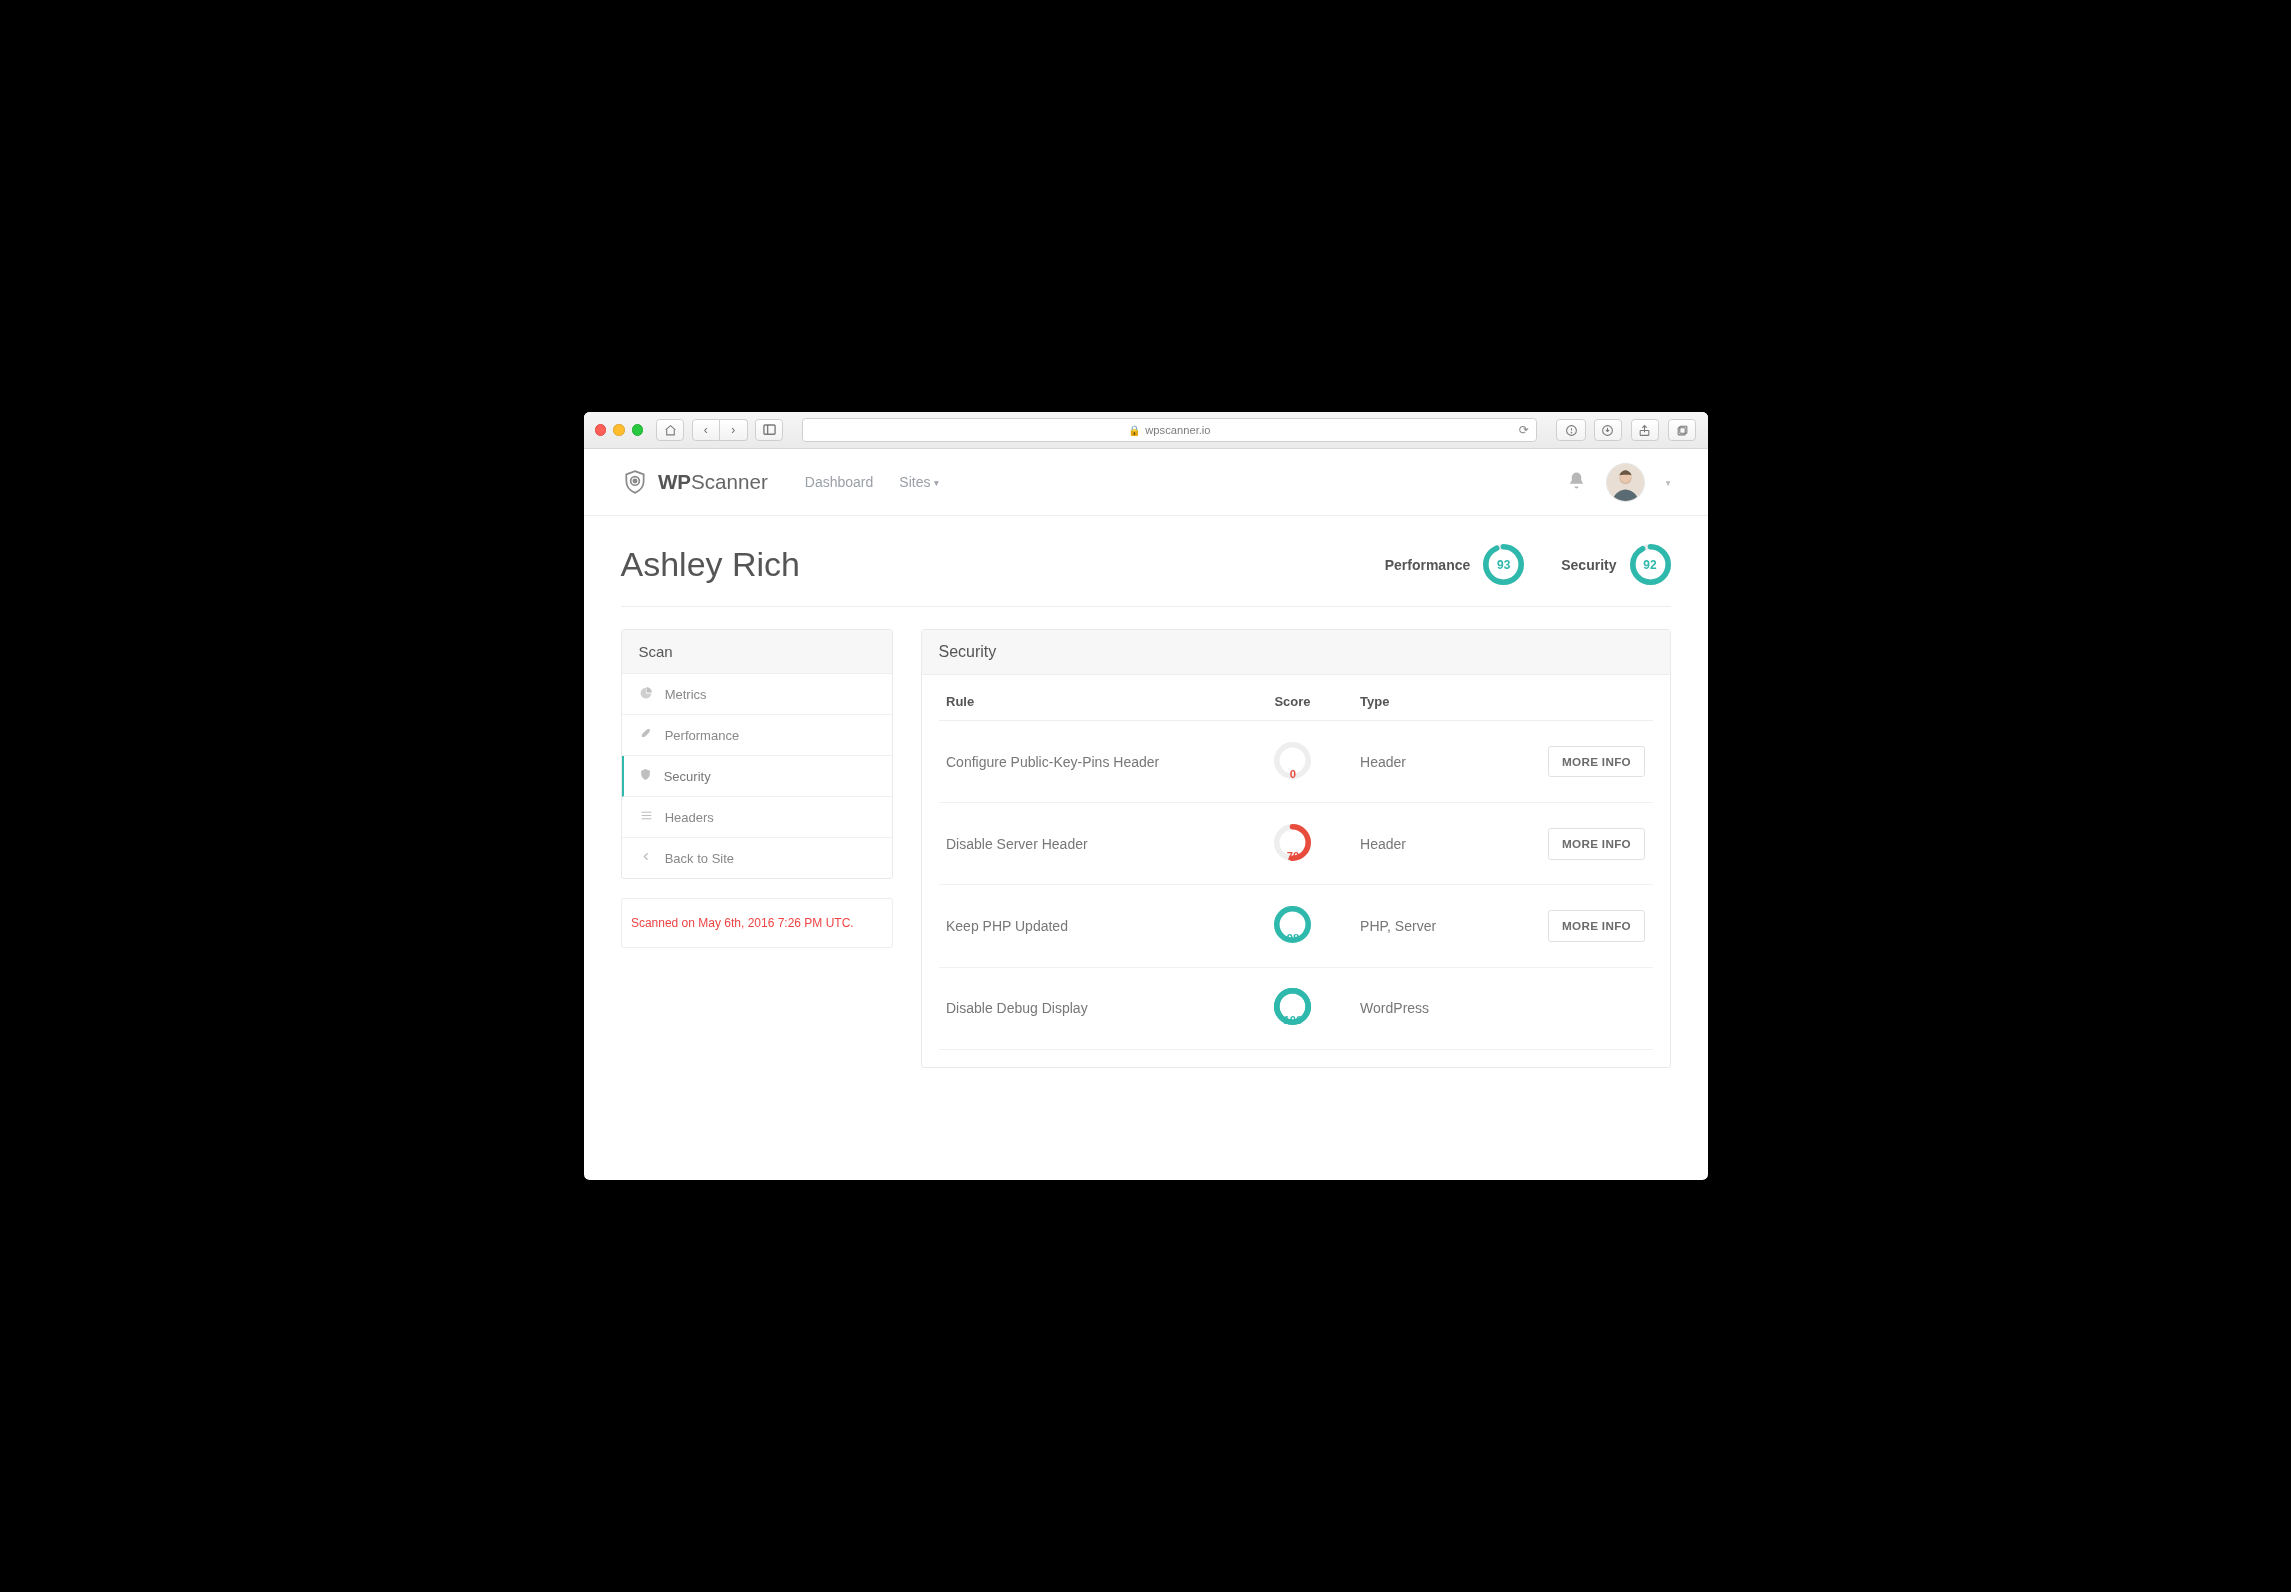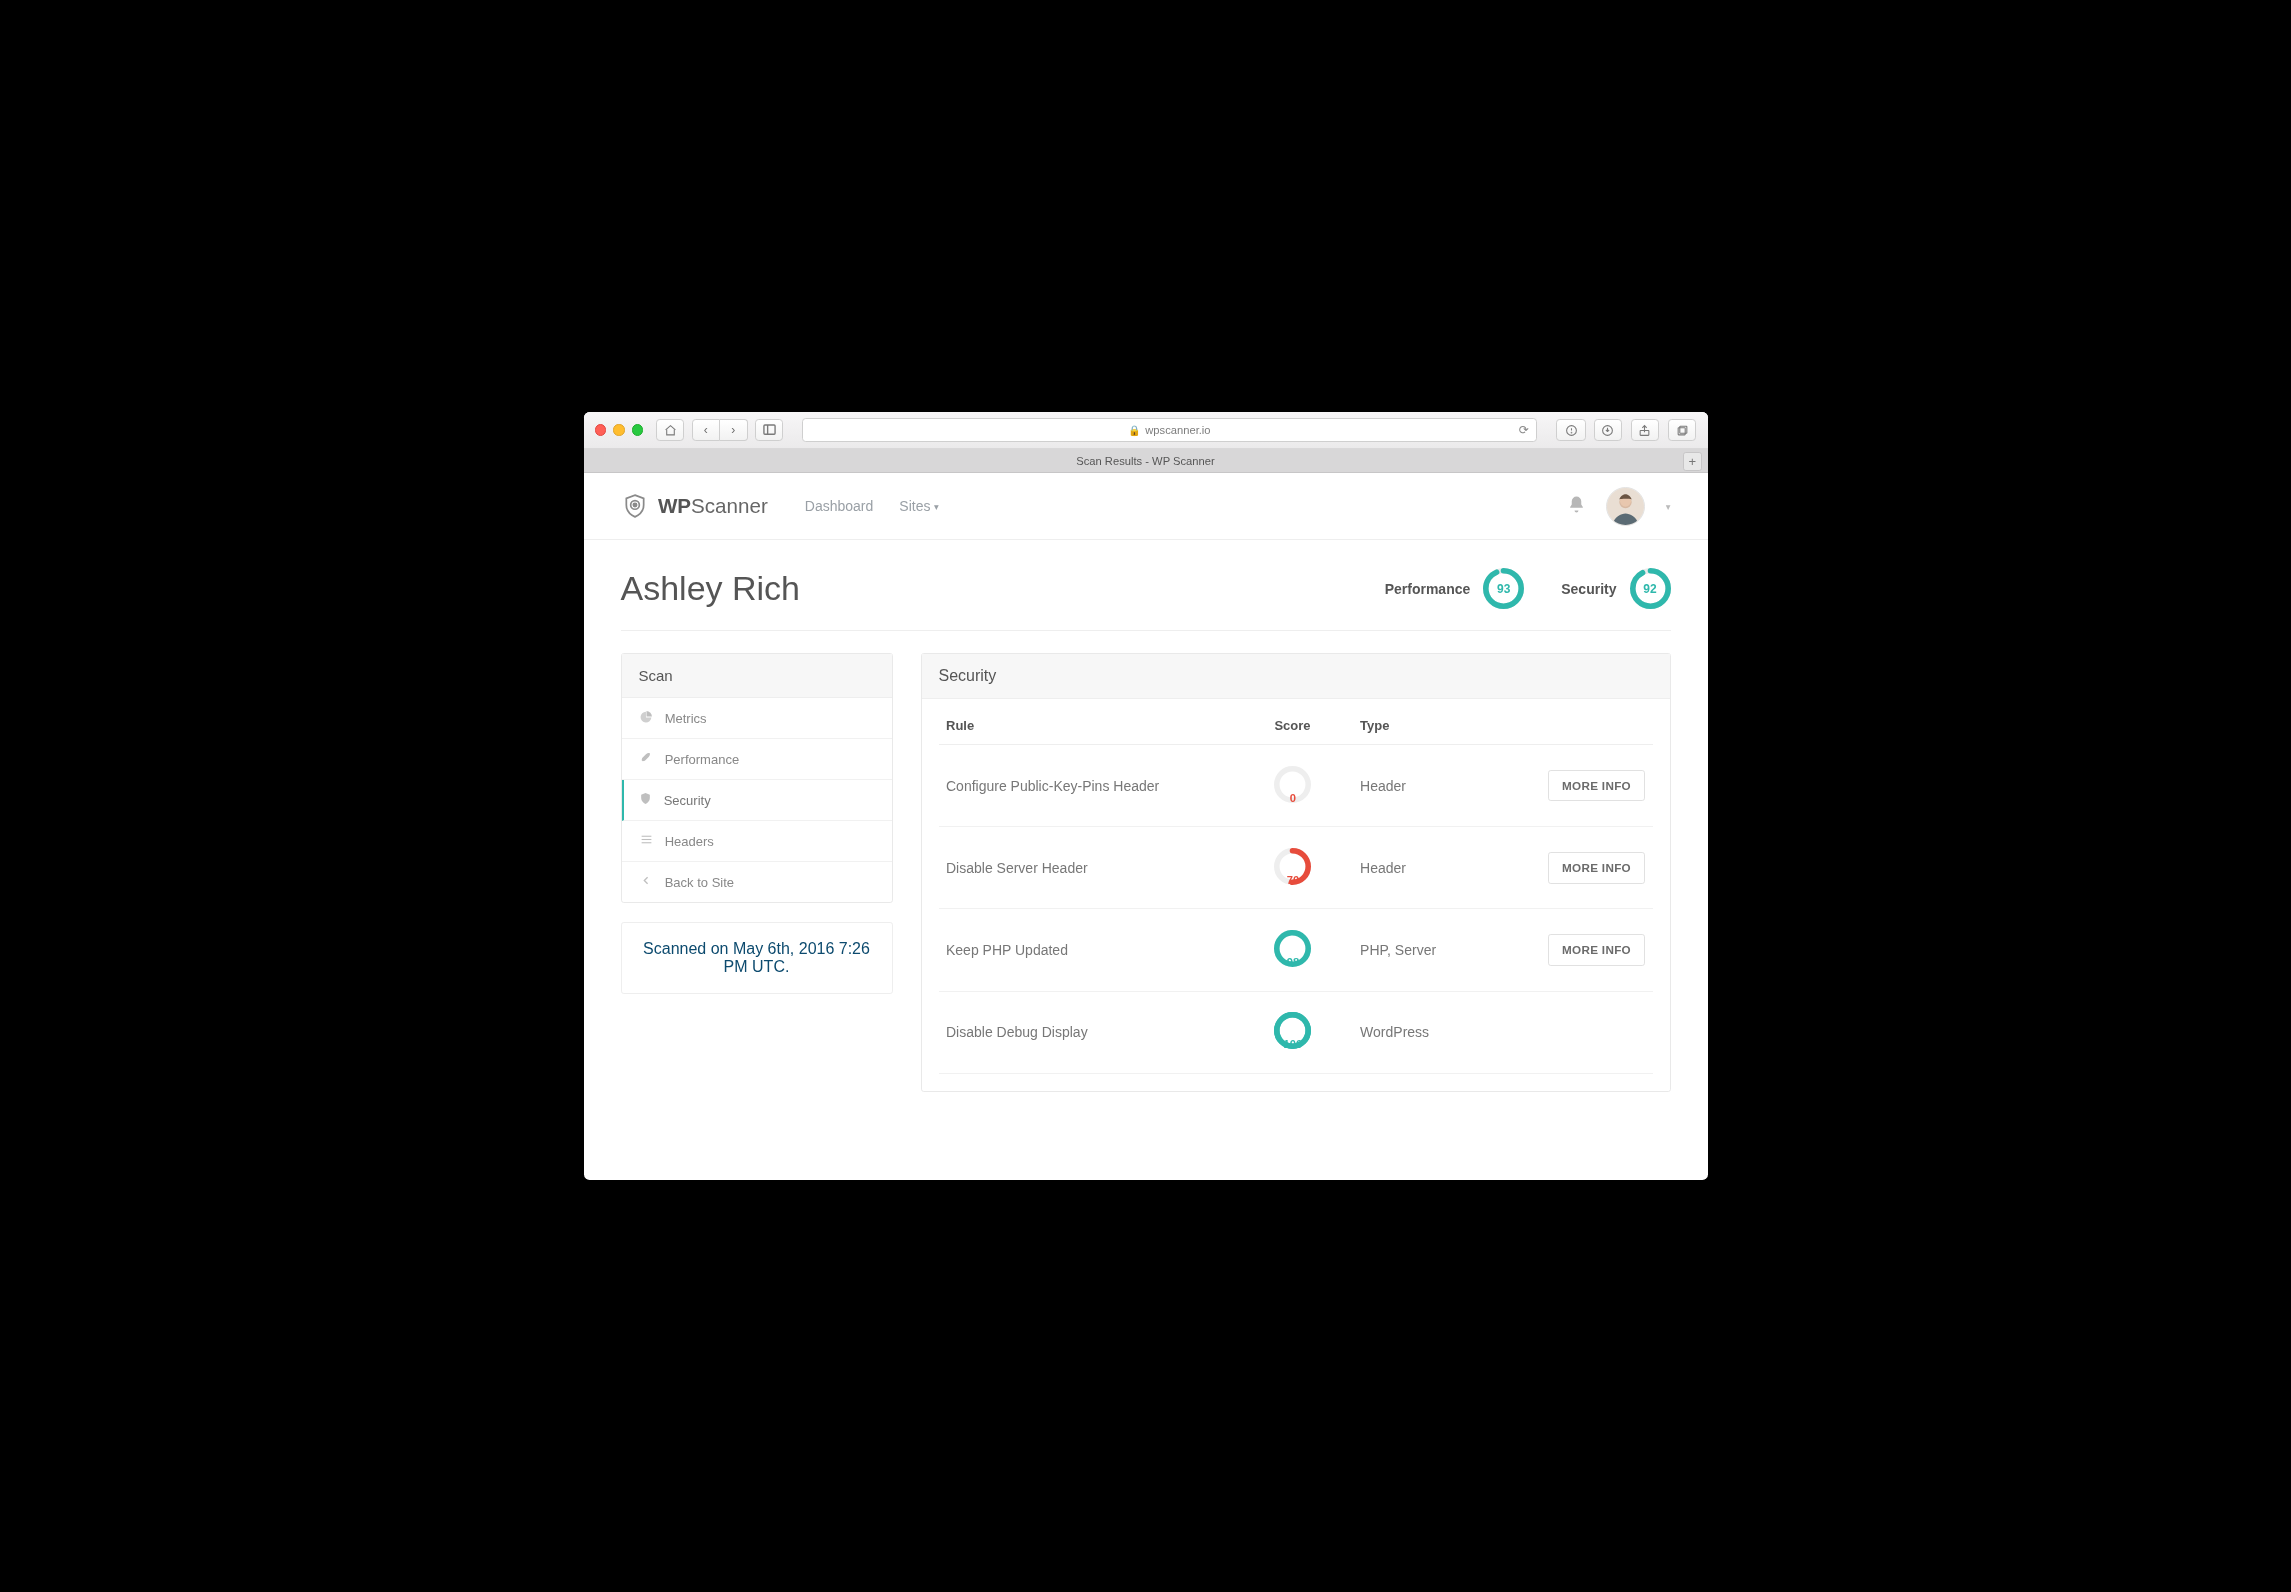--- a/index.html
+++ b/index.html
@@ -125,22 +125,22 @@
     display:flex; align-items:center; gap:11.2px;
     padding:12px 17px; border-bottom:0.9px solid #f1f1f1;
     color:#888; font-size:13px;
   }
   .side-item:last-child{border-bottom:none;}
   .side-item.active { border-left:2.8px solid #2fb8ac; padding-left:14px; color:#777;}
   .side-item .ico { width:15px; text-align:center; color:#bfbfbf;}
   .side-item.active .ico { color:#bfbfbf;}
   .scan-info {
     margin-top:19px; border:0.9px solid #eee; border-radius:2.8px;
-    padding:17px 9.4px; text-align:center;
-    font-size:16px; color:#0c4a6e;
+    padding:17px 9.4px; text-align:left;
+    font-size:12px; color:#ef4444;
   }
 
   .content { flex:1; }
   .content .panel-head { font-size:16px; }
   .table-wrap { padding: 3.7px 17px 17px; }
   table { width:100%; border-collapse:collapse;}
   th {
     text-align:left; font-size:13px; color:#555; font-weight:700;
     padding:15px 7.5px 11.2px; border-bottom:0.9px solid #eee;
   }
@@ -225,24 +225,20 @@
       </div>
       <div class="chrome-btn">
         <svg width="13" height="13" viewBox="0 0 24 24" fill="none" stroke="#7a7a7a" stroke-width="2">
             <rect x="7" y="4" width="13" height="13" rx="1"></rect>
             <rect x="4" y="7" width="13" height="13" rx="1"></rect>
           </svg>
       </div>
     </div>
   </div>
 
-  <div class="tab-bar">
-    <span>Scan Results - WP Scanner</span>
-    <div class="tab-plus">+</div>
-  </div>
 
   <div class="app">
     <div class="app-header">
       <div class="brand">
         <span class="brand-mark">
           <svg viewBox="0 0 24 24" width="26" height="26" fill="none" stroke="#8a8a8a" stroke-width="1.6">
               <path d="M12 2l8 3v6c0 5-3.5 9-8 11-4.5-2-8-6-8-11V5l8-3z"></path>
               <circle cx="12" cy="11" r="4"></circle>
               <circle cx="12" cy="11" r="1.5" fill="#8a8a8a"></circle>
             </svg>

